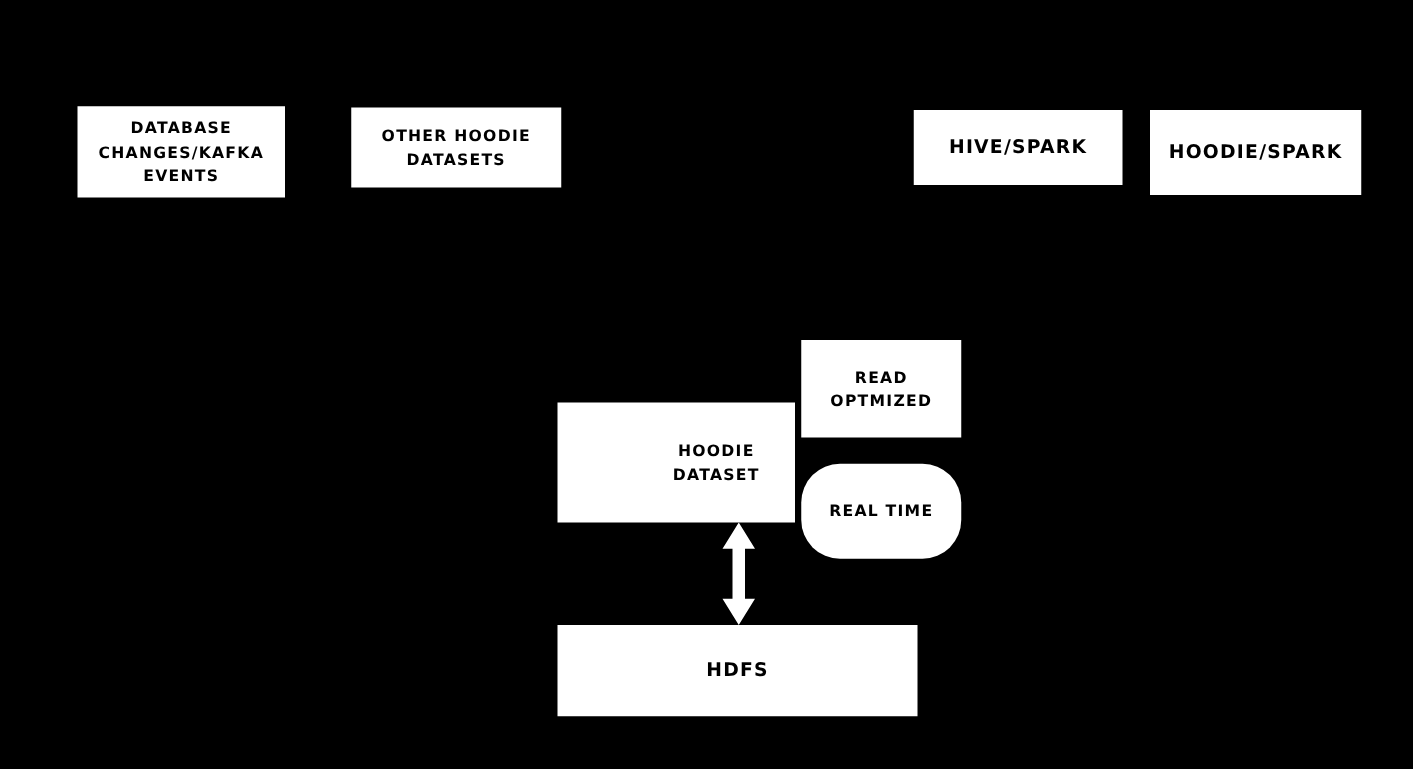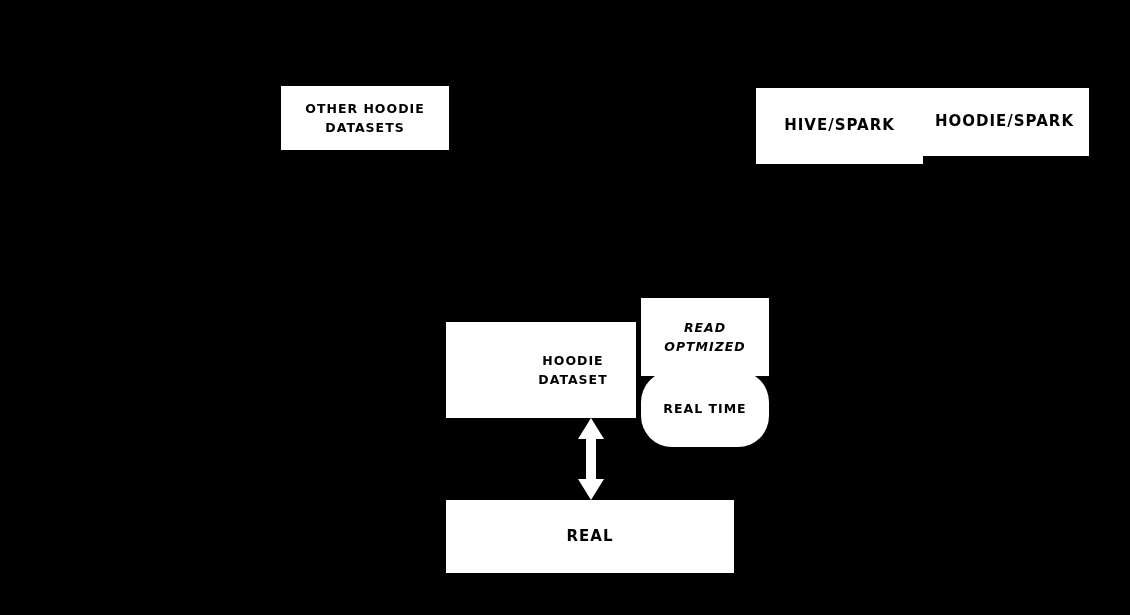--- a/index.html
+++ b/index.html
@@ -30,47 +30,50 @@
   }
   .small-text { font-size: 12.5px; }
   .big-text   { font-size: 15px; }
 
   #box-database { left: 62px;  top: 85px;  width: 166px; height: 73px; }
   #box-database .label { width: 150px; }
 
   #box-other    { left: 281px; top: 86px;  width: 168px; height: 64px; }
   #box-other .label { width: 120px; }
 
-  #box-hive     { left: 756px; top: 88px;  width: 167px; height: 76px; }
+  #box-hive     { left: 731px; top: 88px;  width: 167px; height: 60px; }
   #box-presto   { left: 920px; top: 88px;  width: 169px; height: 68px; }
 
   #box-hoodie   { left: 446px; top: 322px; width: 190px; height: 96px;
                   justify-content: flex-end; padding-right: 24px; }
   #box-hoodie .label { width: 78px; text-align: center; }
 
-  #box-read     { left: 641px; top: 298px; width: 128px; height: 78px; font-style: italic; }
+  #box-read     { left: 641px; top: 272px; width: 128px; height: 78px; }
   #box-read .label { width: 86px; }
 
   #box-real     { left: 641px; top: 371px; width: 128px; height: 76px; border-radius: 31px; }
 
   #box-hdfs     { left: 446px; top: 500px; width: 288px; height: 73px; }
 
   #arrow-updown {
     position: absolute;
     left: 576px;
     top: 418px;
     width: 30px;
     height: 82px;
   }
 </style>
 </head>
 <body>
 
 <div id="canvas">
 
+  <div class="box small-text" id="box-database">
+    <span class="label">DATABASE CHANGES/KAFKA EVENTS</span>
+  </div>
 
   <div class="box small-text" id="box-other">
     <span class="label">OTHER HOODIE DATASETS</span>
   </div>
 
   <div class="box big-text" id="box-hive">
     <span class="label">HIVE/SPARK</span>
   </div>
 
   <div class="box big-text" id="box-presto">
@@ -83,20 +86,20 @@
 
   <div class="box small-text" id="box-read">
     <span class="label">READ OPTMIZED</span>
   </div>
 
   <div class="box small-text" id="box-real">
     <span class="label">REAL TIME</span>
   </div>
 
   <div class="box big-text" id="box-hdfs">
-    <span class="label">REAL</span>
+    <span class="label">HDFS</span>
   </div>
 
   <svg id="arrow-updown" viewBox="0 0 30 82" xmlns="http://www.w3.org/2000/svg">
     <polygon points="15,0 28,21 20,21 20,61 28,61 15,82 2,61 10,61 10,21 2,21" fill="#ffffff"></polygon>
   </svg>
 
 </div>
 
 </body></html>

